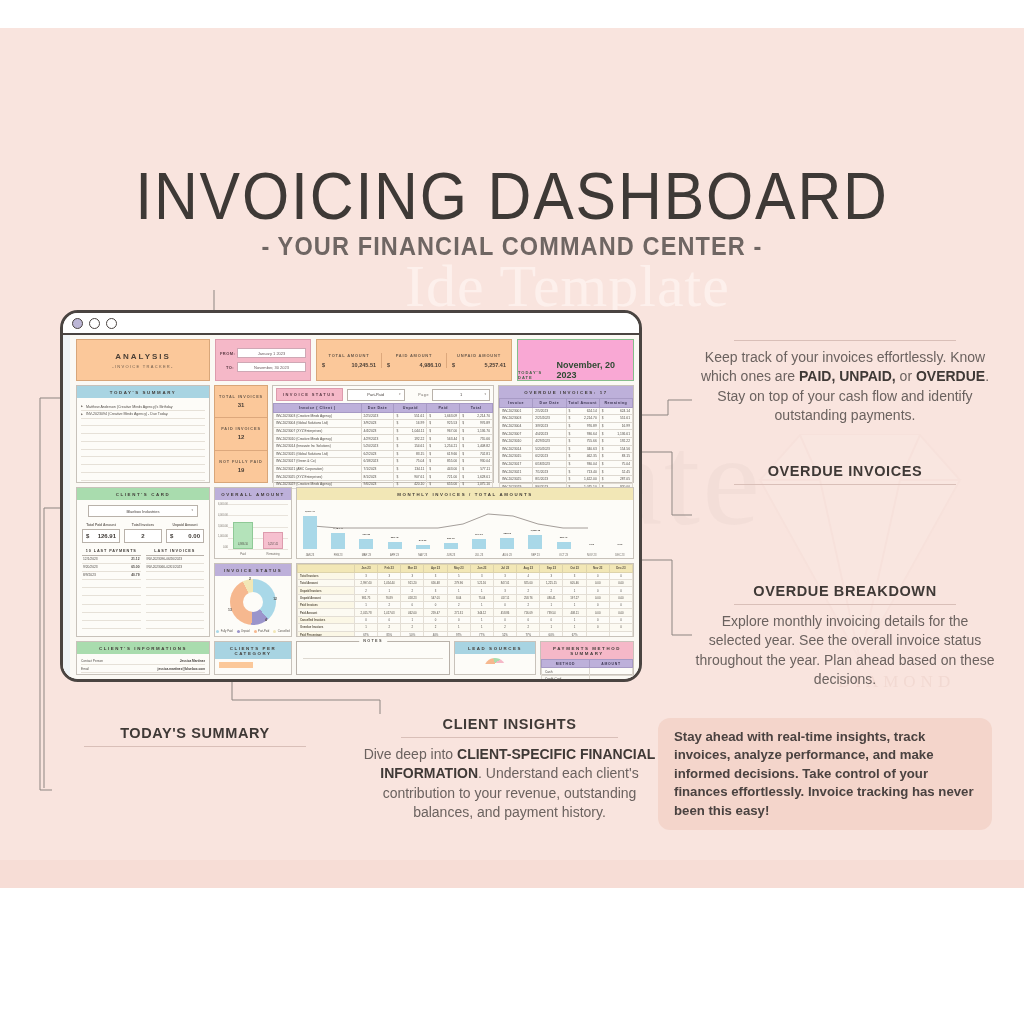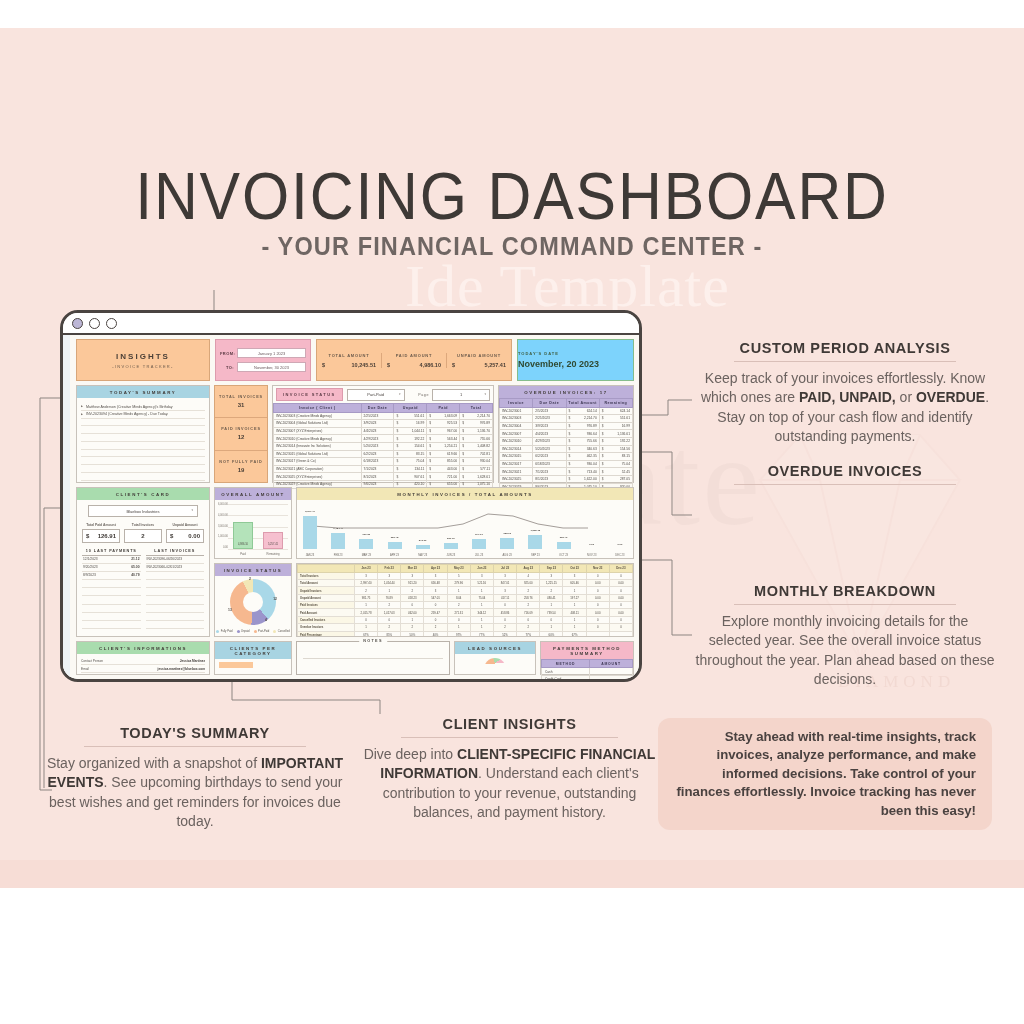--- a/index.html
+++ b/index.html
@@ -78,22 +78,22 @@
   .hdr-amts {
     width: 196px; background: #fbc89a; border: 1px solid #d8a679;
     display:flex; align-items:center;
   }
   .amt { flex:1; text-align:center; border-right:1px solid #dda87c; padding: 0 2px;}
   .amt:last-child { border-right: none; }
   .amt .lab { font-size: 4px; letter-spacing: .8px; color:#6b5a4b; font-weight:600; }
   .amt .val { font-size: 5.5px; font-weight:700; color:#4a3f36; margin-top:4px;
               display:flex; justify-content:space-between; padding: 0 3px;}
   .hdr-date {
-    flex:1; background: #7dd3fc; border: 1px solid #85bd8c;
-    display:flex; flex-direction:column; align-items:flex-start; justify-content:center;
+    flex:1; background: #f9a8d4; border: 1px solid #85bd8c;
+    display:flex; flex-direction:row; align-items:flex-end; justify-content:center;
   }
   .hdr-date .lab { font-size: 4px; letter-spacing:1px; color:#3f5f43; font-weight:600;}
   .hdr-date .val { font-size: 9px; font-weight:700; color:#2f4a33; margin-top:3px; }
 
   
   .panel { background:#fdfcf8; border:1px solid #c8c2ba; }
   .ph { font-size: 4.4px; letter-spacing: 1.6px; font-weight:700; text-align:center;
         padding: 3.5px 0; color:#3f3a36; }
   .ph-blue { background:#a8d4e2; }
   .ph-green{ background:#a9dcae; }
@@ -245,21 +245,21 @@
   .a-overdue { left: 695px; top: 463px; }
   .a-monthly { left: 695px; top: 583px; }
   .a-today   { left: 45px;  top: 725px; width: 300px; }
   .a-client  { left: 363px; top: 716px; width: 293px; }
 
   .cta {
     position:absolute; left: 658px; top: 718px; width: 334px; height: 112px;
     background: #f4d5cb; border-radius: 12px;
     display:flex; align-items:center; justify-content:center; padding: 8px 16px;
   }
-  .cta p { font-size: 13.2px; line-height: 1.4; color:#4a4240; text-align:right; font-weight:600; }
+  .cta p { font-size: 13.2px; line-height: 1.4; color:#4a4240; text-align:left; font-weight:600; }
 
   
   svg.conn { position:absolute; left:0; top:0; width:1024px; height:1024px; pointer-events:none; }
   svg.conn line, svg.conn path { stroke:#8d8581; stroke-width:1; fill:none; }
 </style>
 </head>
 <body>
 
 <div id="page">
   <div class="pink-bg"></div>
@@ -295,21 +295,21 @@
       <span class="dot dot1"></span>
       <span class="dot dot2"></span>
       <span class="dot dot3"></span>
     </div>
 
     <div class="sheet">
       <div class="sheet-rail"></div>
 
       <div class="hdr">
         <div class="hdr-dash">
-          <div class="t1">INSIGHTS</div>
+          <div class="t1">ANALYSIS</div>
           <div class="t2">-INVOICE TRACKER-</div>
         </div>
 
         <div class="hdr-period">
           <div class="per-row">
             <span class="per-lab">FROM:</span>
             <span class="per-val">January 1 2023</span>
           </div>
           <div class="per-row">
             <span class="per-lab">TO:</span>
@@ -986,40 +986,38 @@
                   <td>&nbsp;</td>
                 </tr>
             </tbody>
           </table>
         </div>
       </div>
     </div>
   </div>
 
   <div class="ann a-custom">
-    <h3>CUSTOM PERIOD ANALYSIS</h3>
     <div class="rule"></div>
     <p>Keep track of your invoices effortlessly. Know which ones are <b>PAID, UNPAID,</b> or <b>OVERDUE</b>. Stay on top of your cash flow and identify outstanding payments.</p>
   </div>
 
   <div class="ann a-overdue">
     <h3>OVERDUE INVOICES</h3>
     <div class="rule"></div>
   </div>
 
   <div class="ann a-monthly">
-    <h3>MONTHLY BREAKDOWN</h3>
+    <h3>OVERDUE BREAKDOWN</h3>
     <div class="rule"></div>
     <p>Explore monthly invoicing details for the selected year. See the overall invoice status throughout the year. Plan ahead based on these decisions.</p>
   </div>
 
   <div class="ann a-today">
     <h3>TODAY'S SUMMARY</h3>
     <div class="rule"></div>
-    <p>Stay organized with a snapshot of <b>IMPORTANT EVENTS</b>. See upcoming birthdays to send your best wishes and get reminders for invoices due today.</p>
   </div>
 
   <div class="ann a-client">
     <h3>CLIENT INSIGHTS</h3>
     <div class="rule"></div>
     <p>Dive deep into <b>CLIENT-SPECIFIC FINANCIAL INFORMATION</b>. Understand each client's contribution to your revenue, outstanding balances, and payment history.</p>
   </div>
 
   <div class="cta">
     <p>Stay ahead with real-time insights, track invoices, analyze performance, and make informed decisions. Take control of your finances effortlessly. Invoice tracking has never been this easy!</p>

